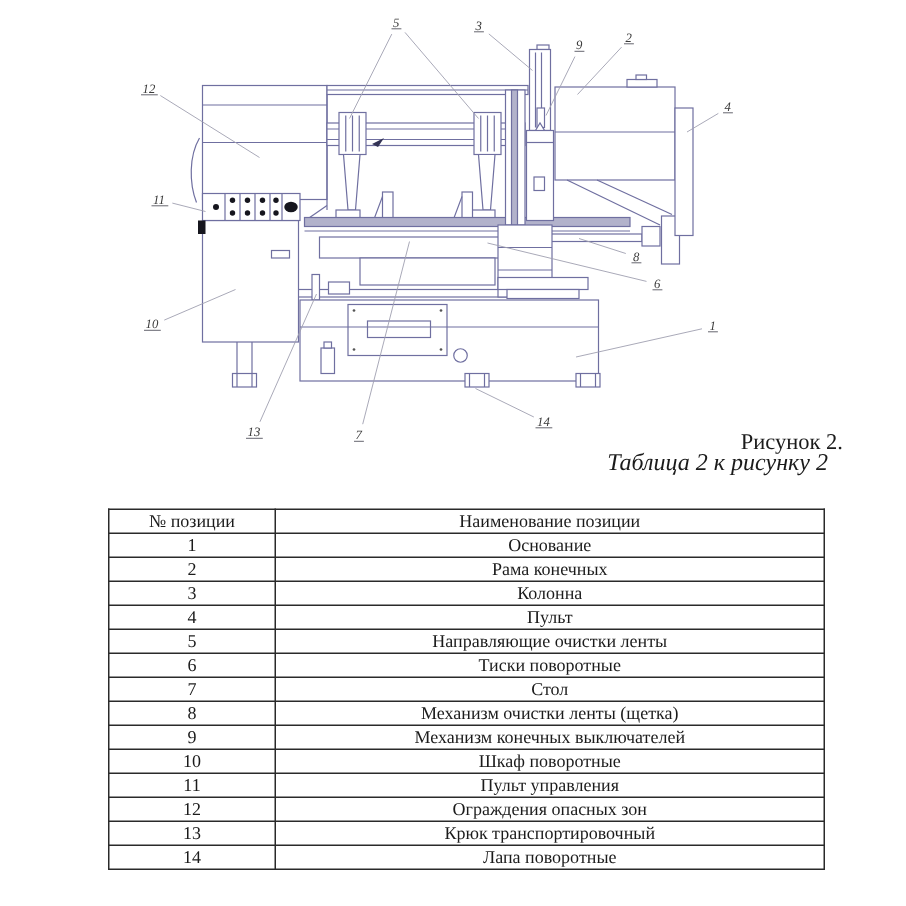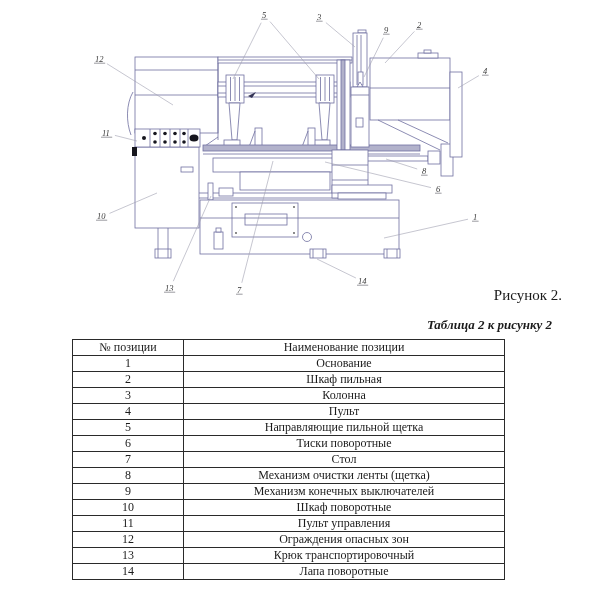--- a/index.html
+++ b/index.html
@@ -1,23 +1,23 @@
 <!DOCTYPE html>
 <html><head>
 <meta charset="utf-8">
 <style>
   html,body{margin:0;padding:0;background:#fff;}
   .page{position:relative;width:604px;height:604px;background:#ffffff;overflow:hidden;
         font-family:"Liberation Serif", serif;color:#1b1b1b;}
   .figure-svg{position:absolute;top:0;left:0;}
   .figure-caption{position:absolute;top:287px;left:0;width:562px;text-align:right;
         font-size:15px;}
-  .table-caption{position:absolute;top:317px;left:0;width:552px;text-align:right;
-        font-size:13px;font-style:italic;font-weight:bold;}
-  table.parts{position:absolute;top:339px;left:72px;width:433px;border-collapse:collapse;
+  .table-caption{position:absolute;top:300px;left:0;width:552px;text-align:right;
+        font-size:16px;font-style:italic;}
+  table.parts{position:absolute;top:339px;left:72px;width:478px;border-collapse:collapse;
         font-size:12px;}
   table.parts th, table.parts td{border:1px solid #2a2a2a;height:15px;padding:0;
         font-weight:normal;line-height:1.05;}
   table.parts th{text-align:center;}
   td.pos{width:110px;text-align:center;}
   td.name{text-align:center;padding-left:7px;}
   .callout-text{font-family:"Liberation Serif", serif;font-style:italic;font-size:8.5px;fill:#3a3a3a;}
 </style>
 </head>
 <body>
@@ -228,33 +228,33 @@
         <th class="name">Наименование позиции</th>
       </tr>
     </thead>
     <tbody id="parts-body">
         <tr>
           <td class="pos">1</td>
           <td class="name">Основание</td>
         </tr>
         <tr>
           <td class="pos">2</td>
-          <td class="name">Шкаф пильная</td>
+          <td class="name">Рама конечных</td>
         </tr>
         <tr>
           <td class="pos">3</td>
           <td class="name">Колонна</td>
         </tr>
         <tr>
           <td class="pos">4</td>
           <td class="name">Пульт</td>
         </tr>
         <tr>
           <td class="pos">5</td>
-          <td class="name">Направляющие пильной щетка</td>
+          <td class="name">Направляющие очистки ленты</td>
         </tr>
         <tr>
           <td class="pos">6</td>
           <td class="name">Тиски поворотные</td>
         </tr>
         <tr>
           <td class="pos">7</td>
           <td class="name">Стол</td>
         </tr>
         <tr>

